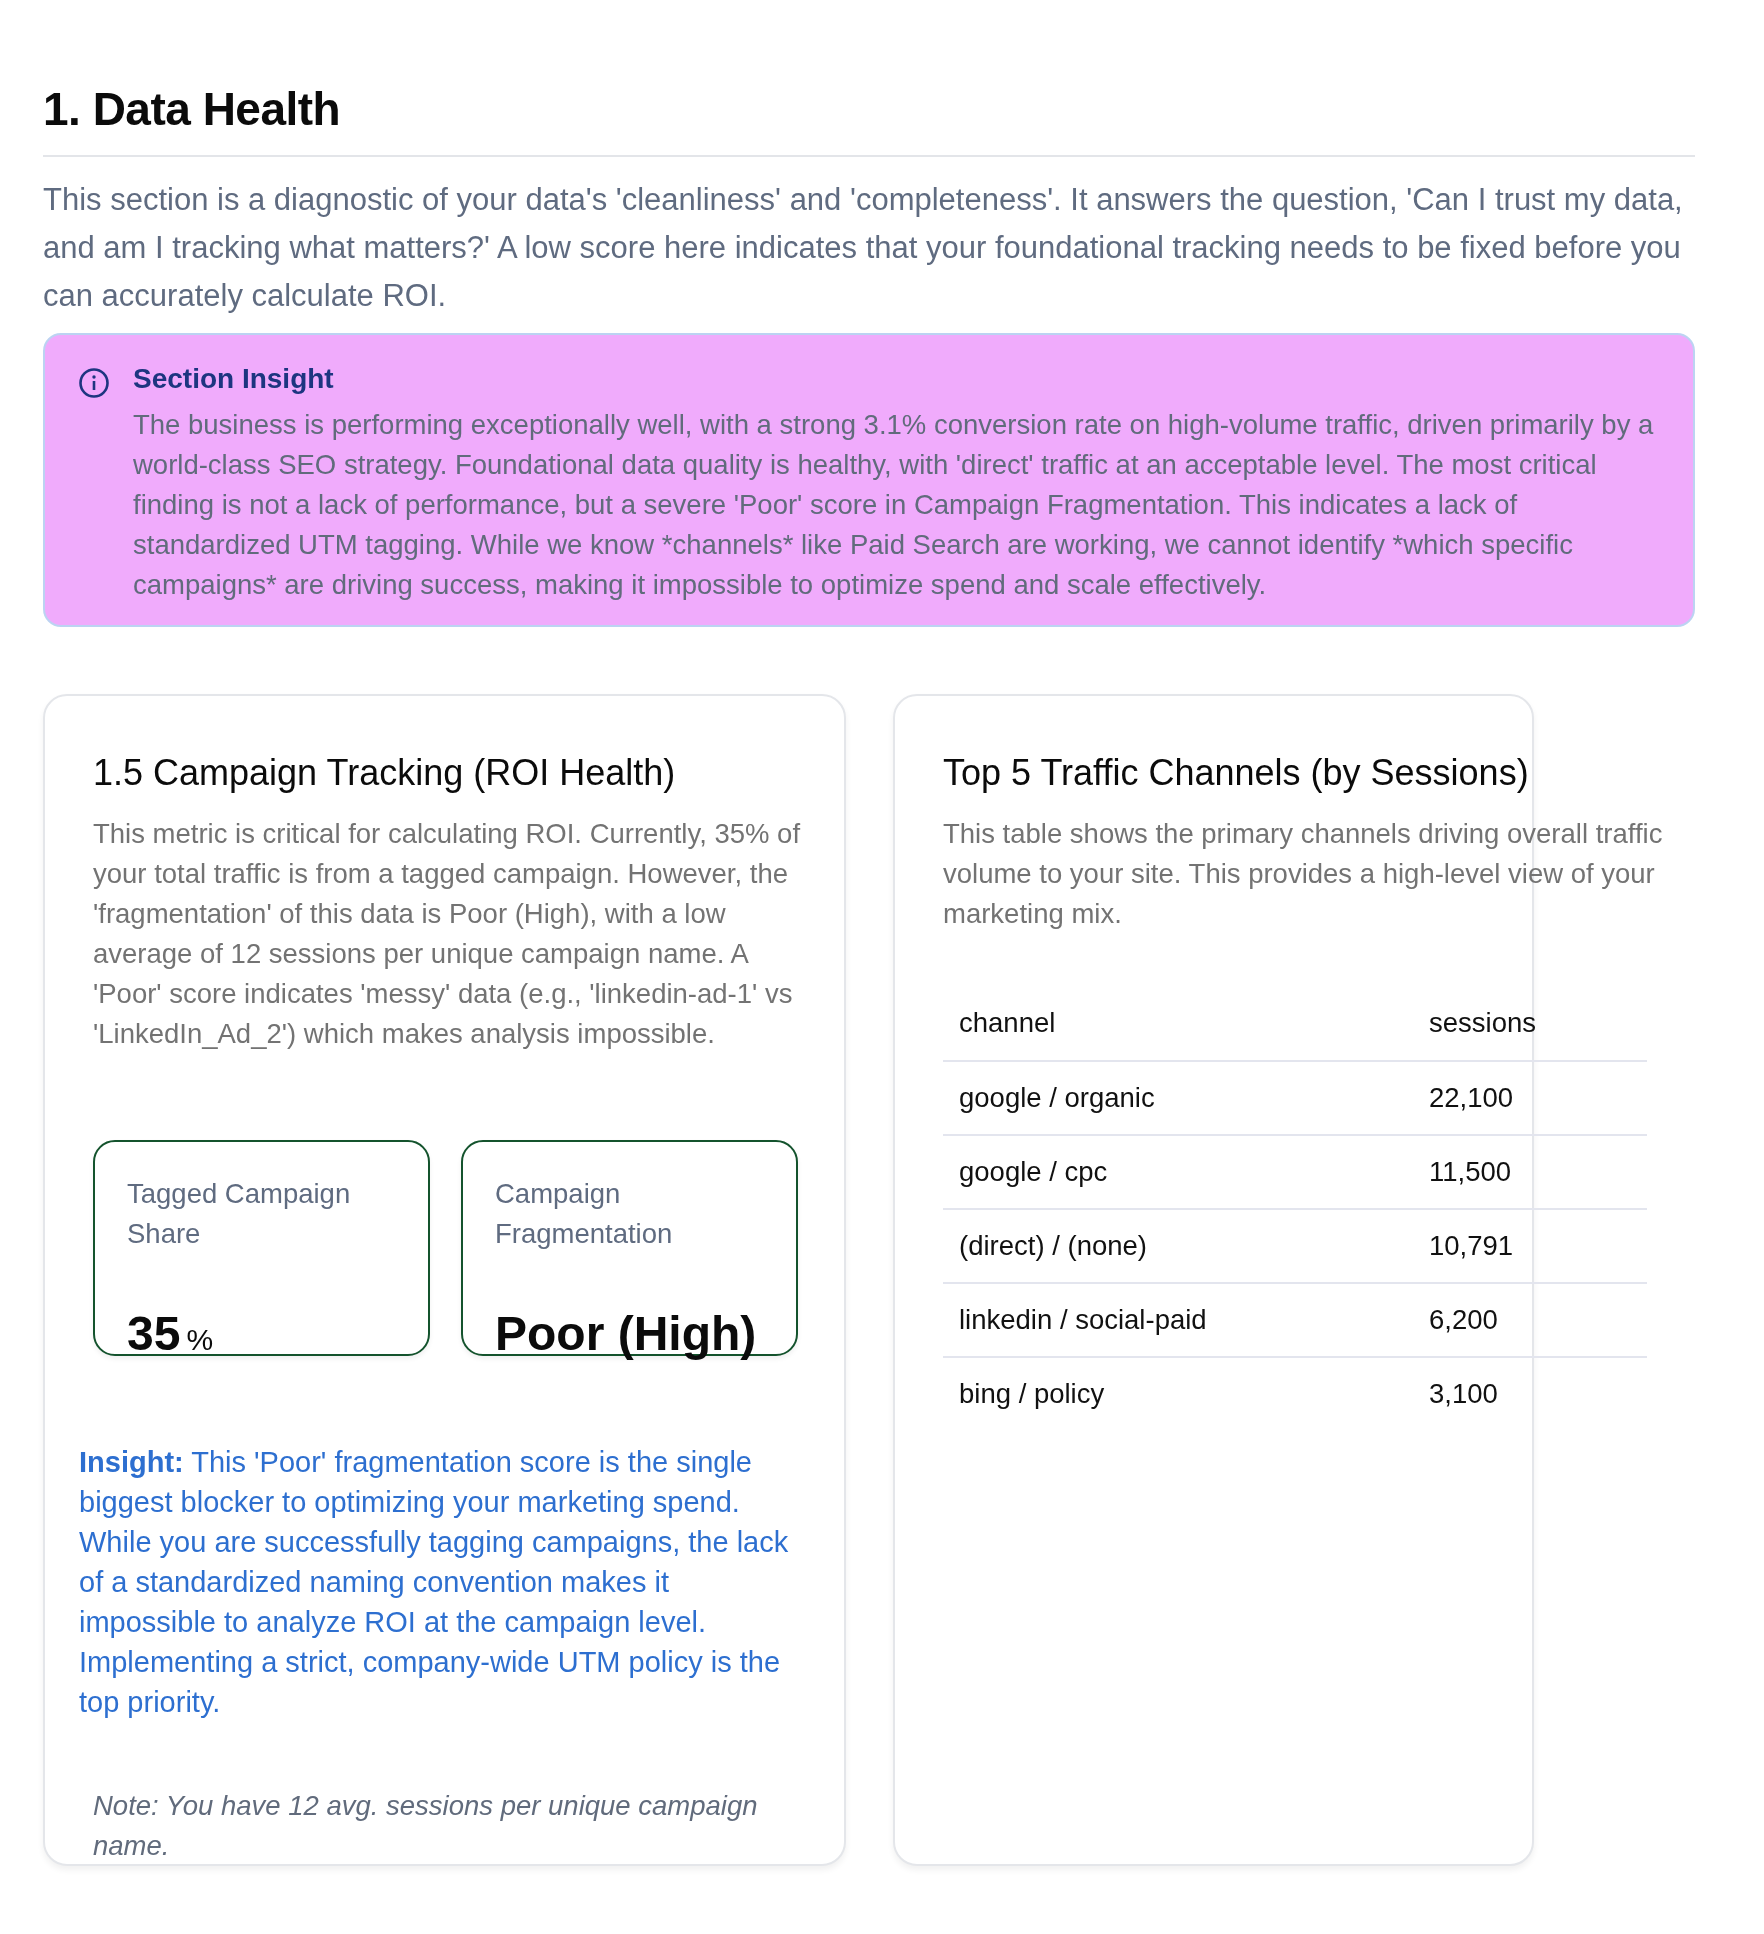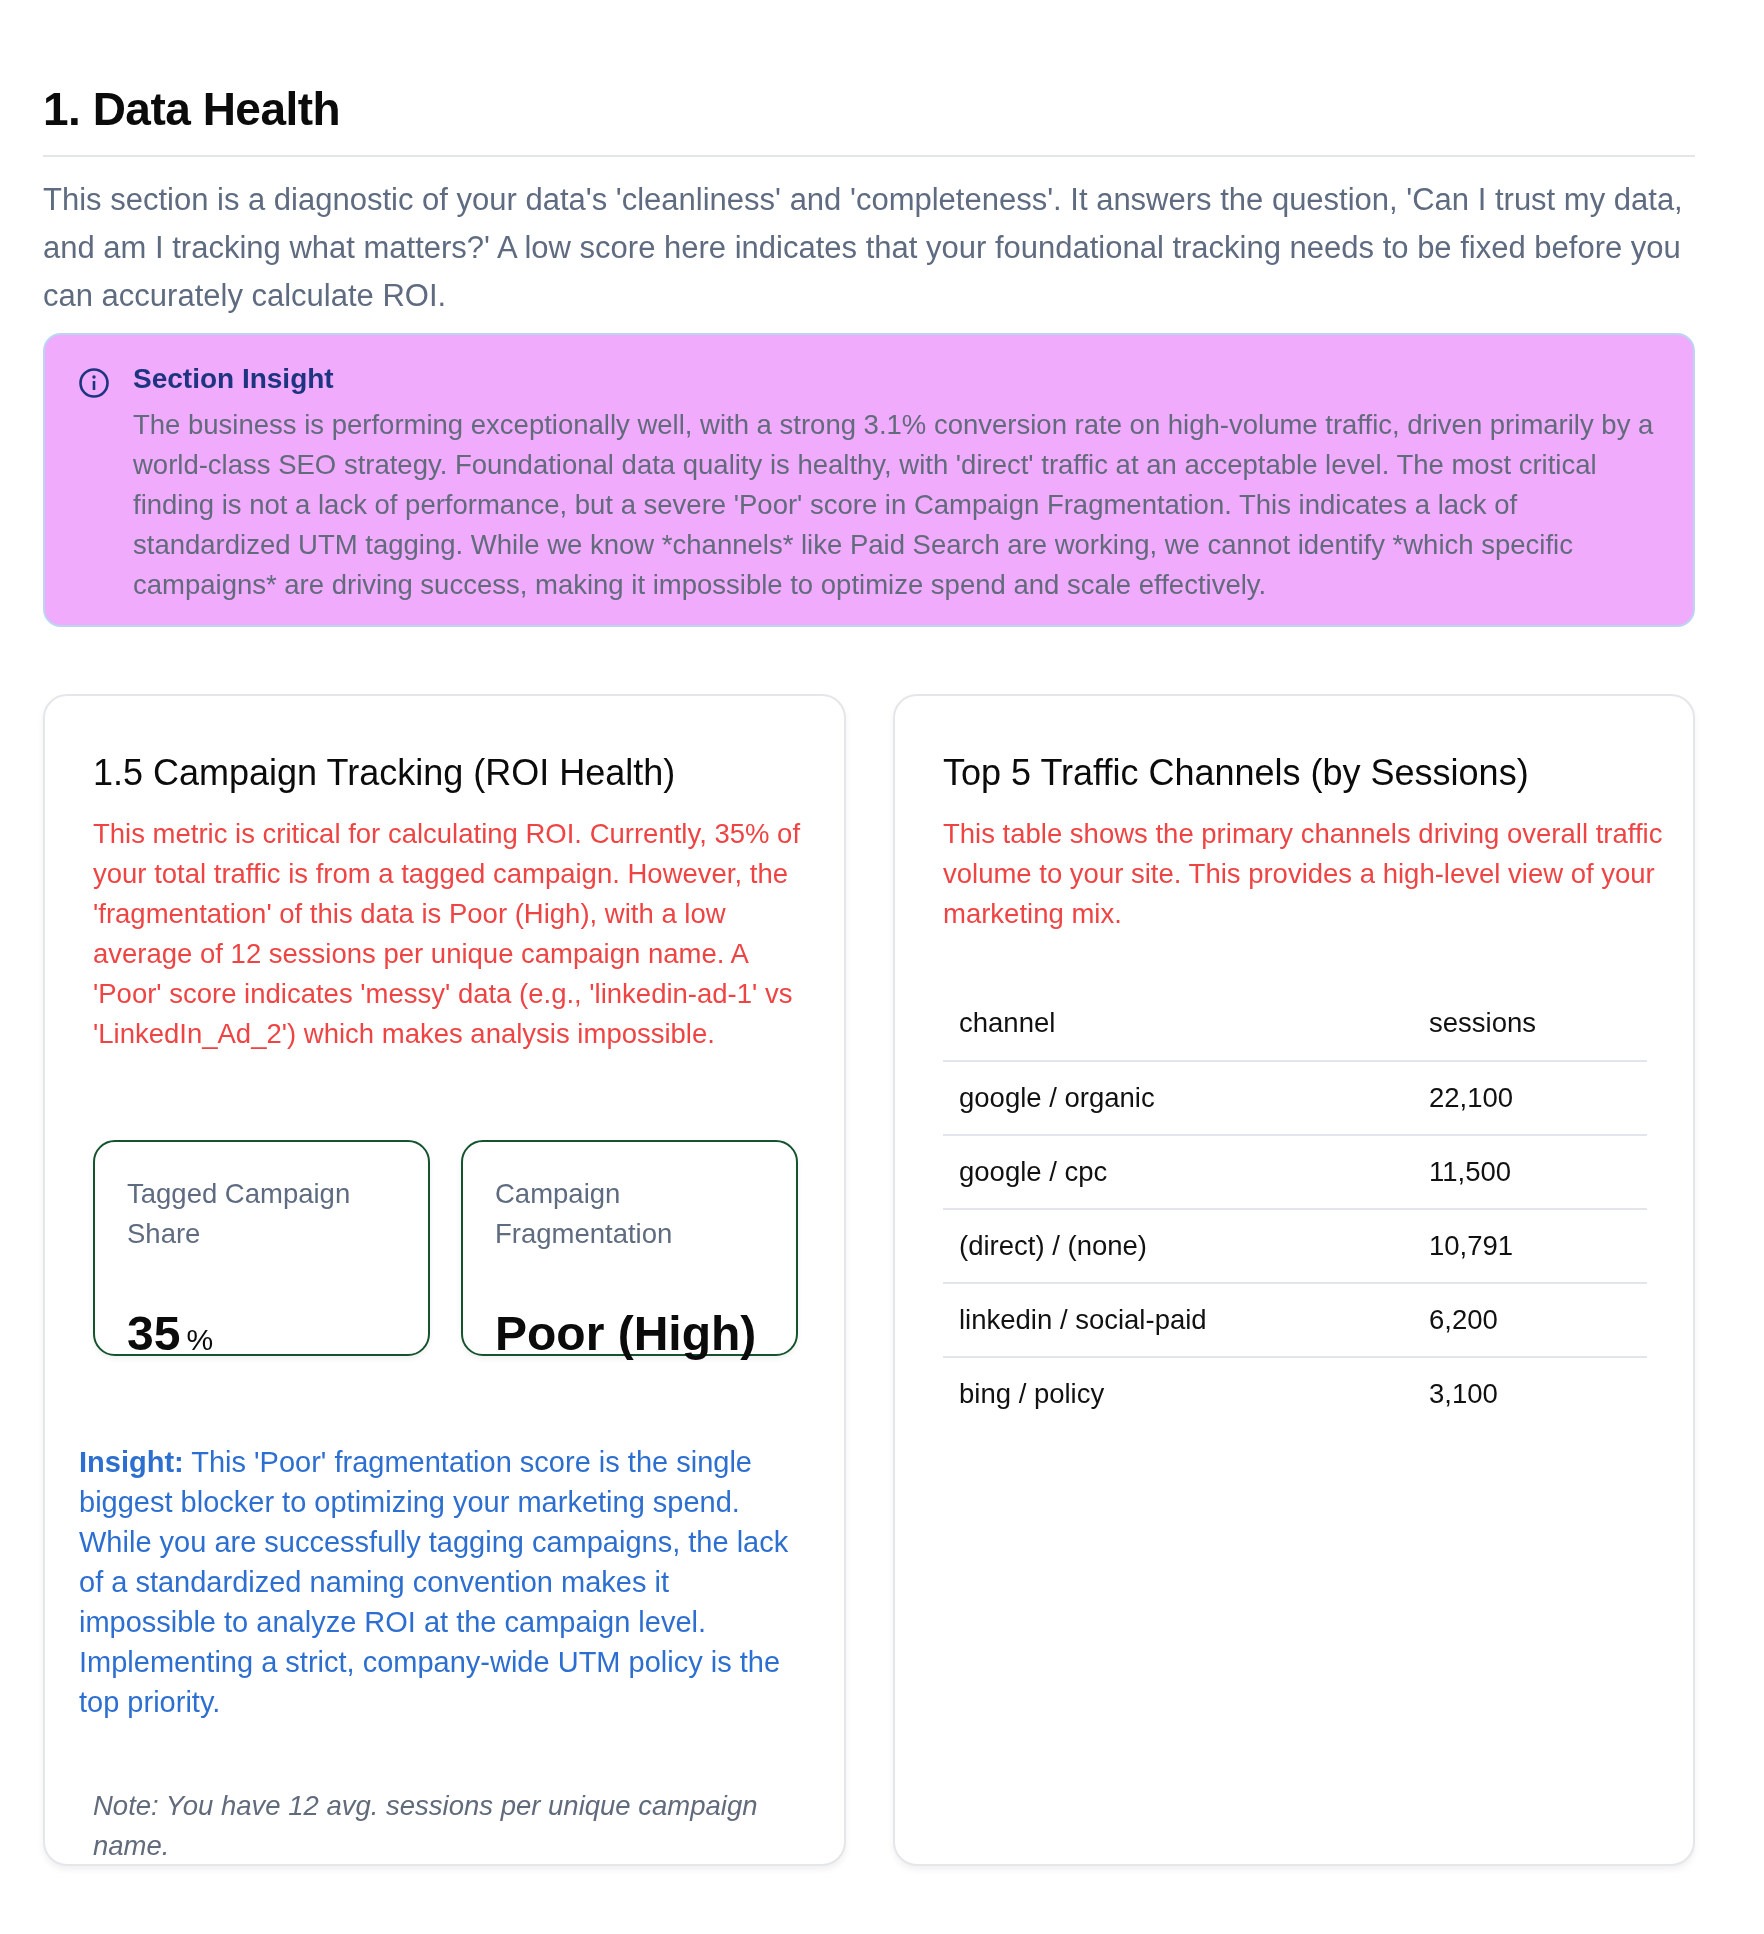--- a/index.html
+++ b/index.html
@@ -8,23 +8,23 @@
   .page { position: absolute; left: 43px; top: 0; width: 1652px; }
   .section-title { position: absolute; top: 82px; left: 0; font-size: 46px; font-weight: 700; color: #0b0b0b; letter-spacing: -0.5px; }
   .divider { position: absolute; top: 155px; left: 0; width: 1652px; height: 2px; background: #e3e5e9; }
   .section-desc { position: absolute; top: 176px; left: 0; width: 1660px; font-size: 31px; line-height: 48px; color: #5f6b80; }
   .insight-box { position: absolute; top: 333px; left: 0; width: 1652px; height: 294px; background: #f0abfc; border: 2px solid #bcd3f2; border-radius: 18px; }
   .insight-icon { position: absolute; left: 33px; top: 32px; width: 32px; height: 32px; }
   .insight-title { position: absolute; left: 88px; top: 28px; font-size: 28px; font-weight: 700; color: #1d3580; }
   .insight-text { position: absolute; left: 88px; top: 70px; width: 1540px; font-size: 27.5px; line-height: 40px; color: #616b7c; }
   .card { position: absolute; top: 694px; height: 1172px; background: #fff; border: 2px solid #e4e6ea; border-radius: 24px; box-shadow: 0 4px 6px rgba(0,0,0,0.06); }
   .card-left { left: 0; width: 803px; }
-  .card-right { left: 850px; width: 802px; }
+  .card-right { left: 850px; width: 641px; }
   .card-title { position: absolute; left: 48px; top: 56px; font-size: 36px; font-weight: 400; color: #0b0b0b; }
-  .card-desc { position: absolute; left: 48px; top: 118px; width: 720px; font-size: 27.5px; line-height: 40px; color: #ef4444; }
+  .card-desc { position: absolute; left: 48px; top: 118px; width: 720px; font-size: 27.5px; line-height: 40px; color: #737373; }
   .metric { position: absolute; top: 444px; width: 337px; height: 216px; border: 2px solid #14532d; border-radius: 22px; background: #fff; box-shadow: 0 3px 5px rgba(0,0,0,0.06); }
   .metric-1 { left: 48px; }
   .metric-2 { left: 416px; }
   .metric-label { position: absolute; left: 32px; top: 32px; width: 280px; font-size: 27.5px; line-height: 40px; color: #5f6b80; }
   .metric-value { position: absolute; left: 32px; top: 164px; font-size: 48px; font-weight: 700; color: #0b0b0b; }
   .metric-unit { font-size: 30px; font-weight: 400; margin-left: 6px; }
   .insight-note { position: absolute; left: 34px; top: 746px; width: 720px; font-size: 29px; line-height: 40px; color: #2d6fd0; }
   .insight-note b { font-weight: 700; }
   .note { position: absolute; left: 48px; top: 1042px; width: 720px; font-size: 27.5px; line-height: 40px; color: #616b7c; font-style: italic; margin-top: 48px; }
   .table { position: absolute; left: 48px; top: 290px; width: 704px; }

